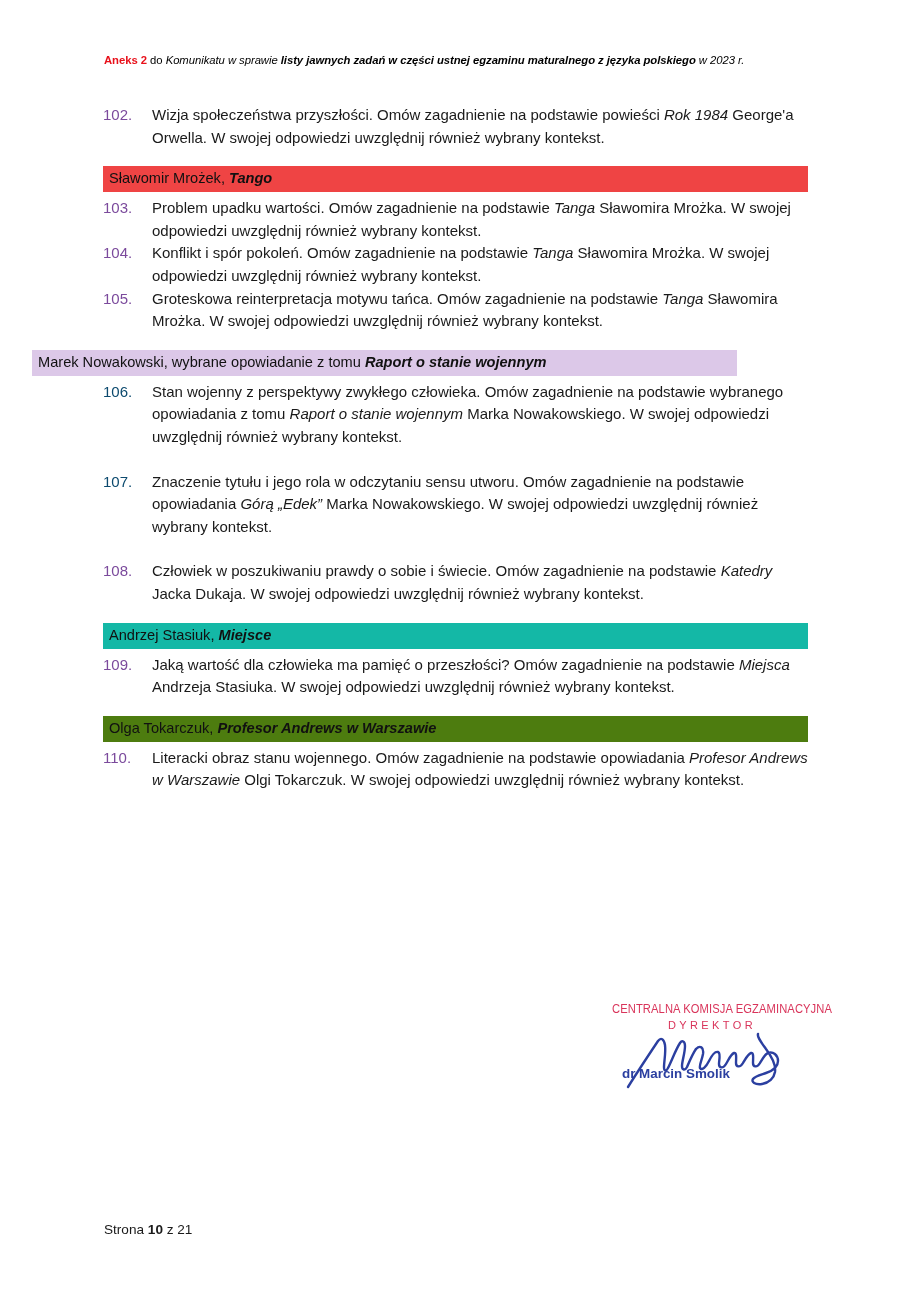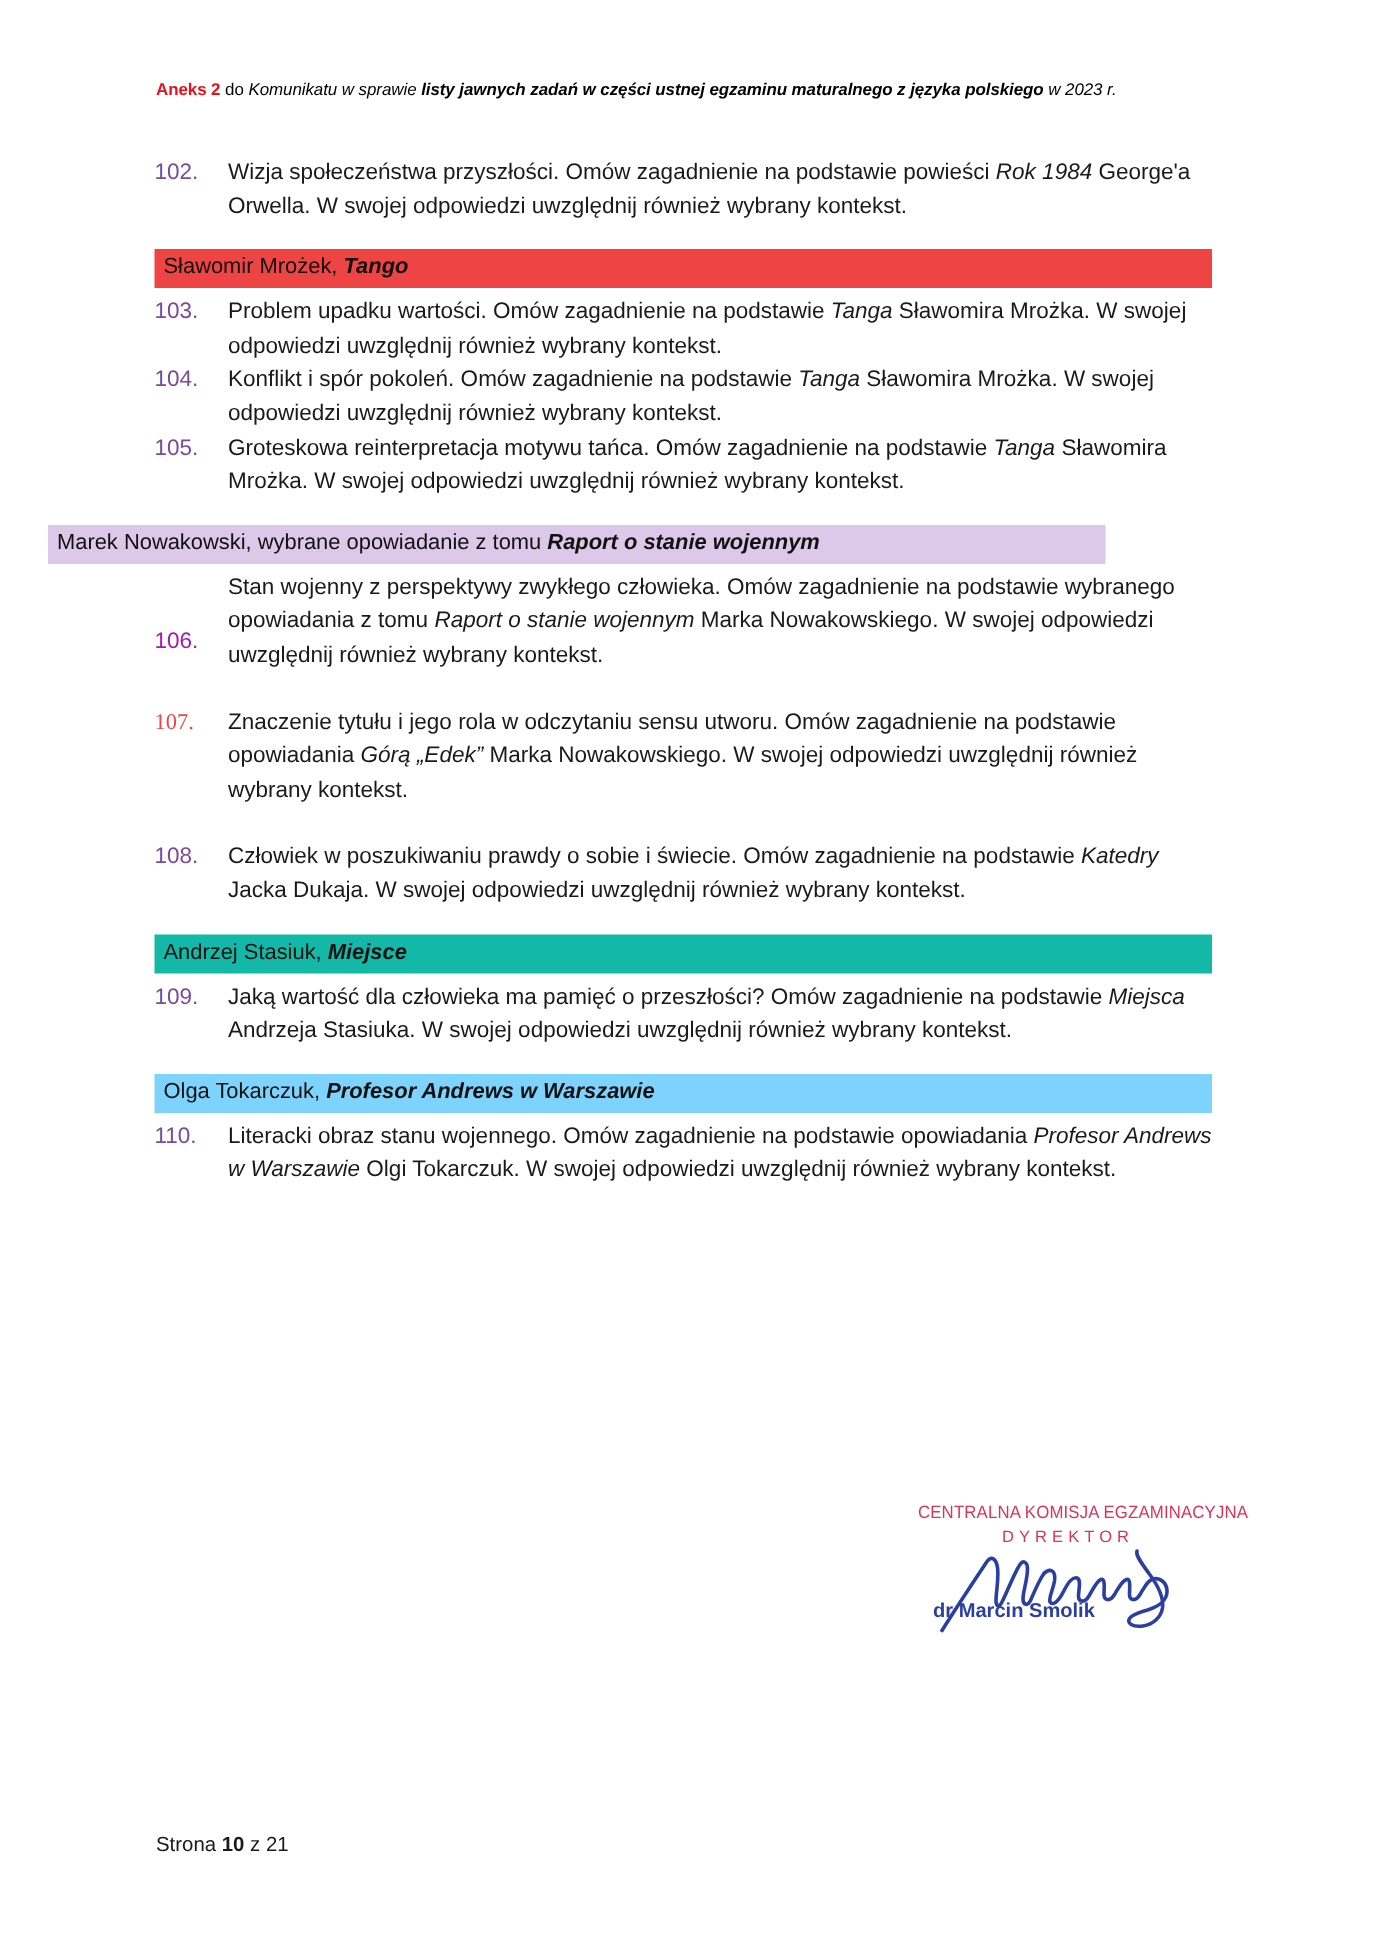--- a/index.html
+++ b/index.html
@@ -185,44 +185,44 @@
           <span class="item-text"><span>Konflikt i spór pokoleń. Omów zagadnienie na podstawie </span><i>Tanga</i><span> Sławomira Mrożka. W swojej odpowiedzi uwzględnij również wybrany kontekst.</span></span>
         </div>
         <div class="item">
           <span class="item-num" style="color: rgb(123, 74, 156);">105.</span>
           <span class="item-text"><span>Groteskowa reinterpretacja motywu tańca. Omów zagadnienie na podstawie </span><i>Tanga</i><span> Sławomira Mrożka. W swojej odpowiedzi uwzględnij również wybrany kontekst.</span></span>
         </div>
         <div class="gap-before-bar"></div>
         <div class="section-bar" style="background: rgb(220, 200, 232); margin-left: 32px;"><span>Marek Nowakowski, wybrane opowiadanie z tomu </span><span class="work-title">Raport o stanie wojennym</span></div>
         <div class="gap-after-bar"></div>
         <div class="item">
-          <span class="item-num" style="color: #a21caf; margin-top: 36px;">106.</span>
+          <span class="item-num" style="color: #0c4a6e;">106.</span>
           <span class="item-text"><span>Stan wojenny z perspektywy zwykłego człowieka. Omów zagadnienie na podstawie wybranego opowiadania z tomu </span><i>Raport o stanie wojennym</i><span> Marka Nowakowskiego. W swojej odpowiedzi uwzględnij również wybrany kontekst.</span></span>
         </div>
         <div class="gap-before-bar"></div>
         <div class="gap-after-bar"></div>
         <div class="item">
-          <span class="item-num" style="color: #ef4444; font-family: Liberation Serif, serif;">107.</span>
+          <span class="item-num" style="color: #0c4a6e;">107.</span>
           <span class="item-text"><span>Znaczenie tytułu i jego rola w odczytaniu sensu utworu. Omów zagadnienie na podstawie opowiadania </span><i>Górą „Edek”</i><span> Marka Nowakowskiego. W swojej odpowiedzi uwzględnij również wybrany kontekst.</span></span>
         </div>
         <div class="gap-before-bar"></div>
         <div class="gap-after-bar"></div>
         <div class="item">
           <span class="item-num" style="color: rgb(123, 74, 156);">108.</span>
           <span class="item-text"><span>Człowiek w poszukiwaniu prawdy o sobie i świecie. Omów zagadnienie na podstawie </span><i>Katedry</i><span> Jacka Dukaja. W swojej odpowiedzi uwzględnij również wybrany kontekst.</span></span>
         </div>
         <div class="gap-before-bar"></div>
         <div class="section-bar" style="background: #14b8a6;"><span>Andrzej Stasiuk, </span><span class="work-title">Miejsce</span></div>
         <div class="gap-after-bar"></div>
         <div class="item">
           <span class="item-num" style="color: rgb(123, 74, 156);">109.</span>
           <span class="item-text"><span>Jaką wartość dla człowieka ma pamięć o przeszłości? Omów zagadnienie na podstawie </span><i>Miejsca</i><span> Andrzeja Stasiuka. W swojej odpowiedzi uwzględnij również wybrany kontekst.</span></span>
         </div>
         <div class="gap-before-bar"></div>
-        <div class="section-bar" style="background: #7dd3fc;"><span>Olga Tokarczuk, </span><span class="work-title">Profesor Andrews w Warszawie</span></div>
+        <div class="section-bar" style="background: #4d7c0f;"><span>Olga Tokarczuk, </span><span class="work-title">Profesor Andrews w Warszawie</span></div>
         <div class="gap-after-bar"></div>
         <div class="item">
           <span class="item-num" style="color: rgb(123, 74, 156);">110.</span>
           <span class="item-text"><span>Literacki obraz stanu wojennego. Omów zagadnienie na podstawie opowiadania </span><i>Profesor Andrews w Warszawie</i><span> Olgi Tokarczuk. W swojej odpowiedzi uwzględnij również wybrany kontekst.</span></span>
         </div>
       </div>
   </div>
 
   <div class="signature">
     <div class="sig-org" style="color: rgb(217, 52, 90);">CENTRALNA KOMISJA EGZAMINACYJNA</div>

